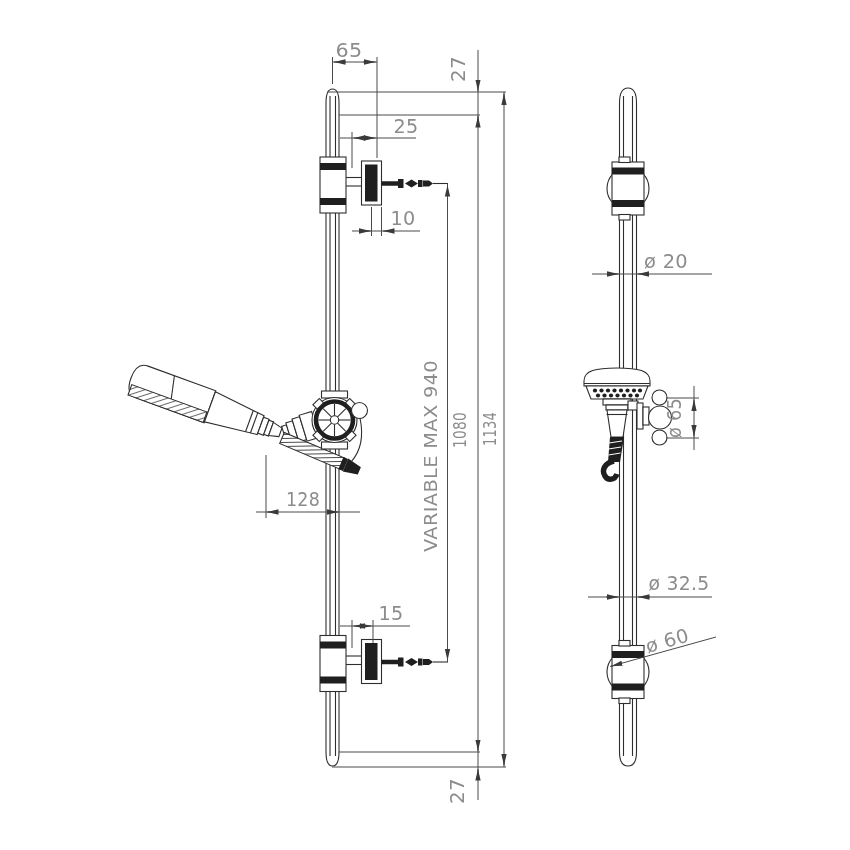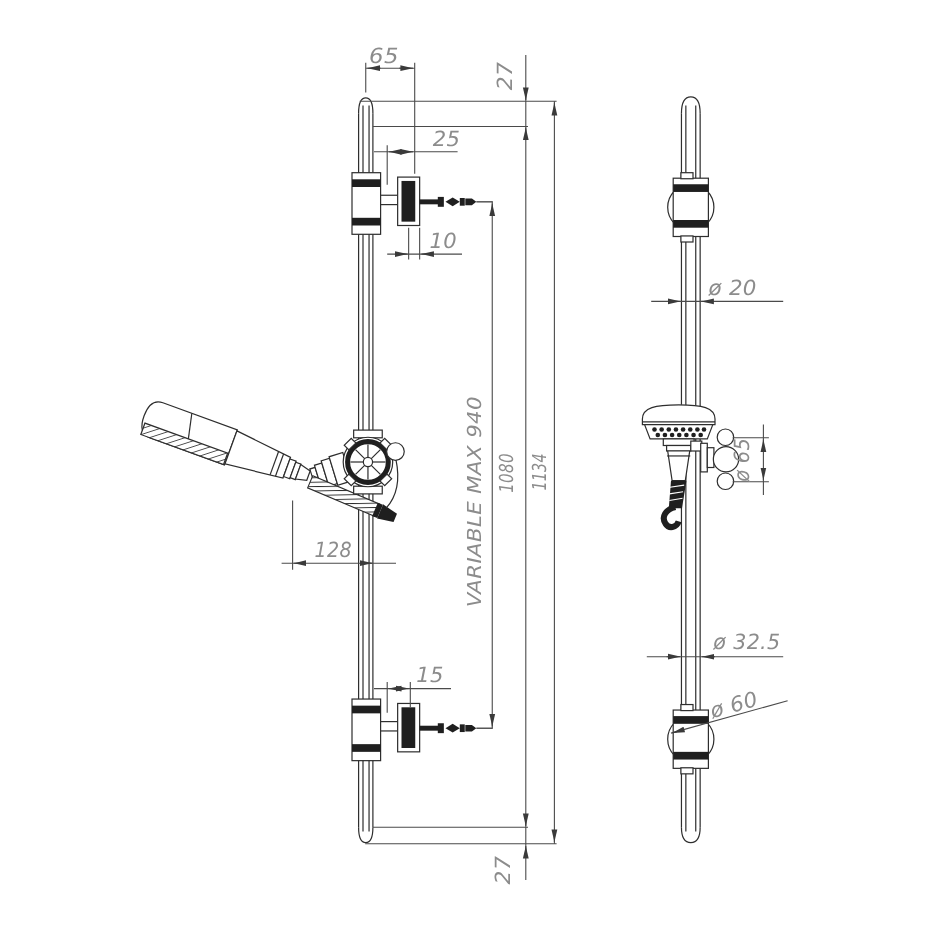--- a/index.html
+++ b/index.html
@@ -1,16 +1,16 @@
 <!DOCTYPE html>
 <html><head>
 <meta charset="utf-8">
 <style>
   html,body { margin:0; padding:0; background:#ffffff; }
-  .stage { position:relative; width:850px; height:850px; background:#ffffff; overflow:hidden;font-style:italic; }
+  .stage { position:relative; width:850px; height:850px; background:#ffffff; overflow:hidden; }
   svg { display:block; }
   .ln   { stroke:#2e2e2e; stroke-width:1.1; fill:none; stroke-linecap:butt; }
   .fillw{ fill:#ffffff; stroke:#2e2e2e; stroke-width:1.1; }
   .blk  { fill:#1f1f1f; stroke:none; }
   .thick{ stroke:#1f1f1f; stroke-width:4.5; fill:none; }
   .dim  { stroke:#4a4a4a; stroke-width:1; fill:none; }
   .dimtext { fill:#8c8c8c; font-family:"DejaVu Sans", sans-serif; font-size:19px; letter-spacing:0.3px; }
   .dimtext.small { font-size:17.5px; }
 </style>
 </head>

